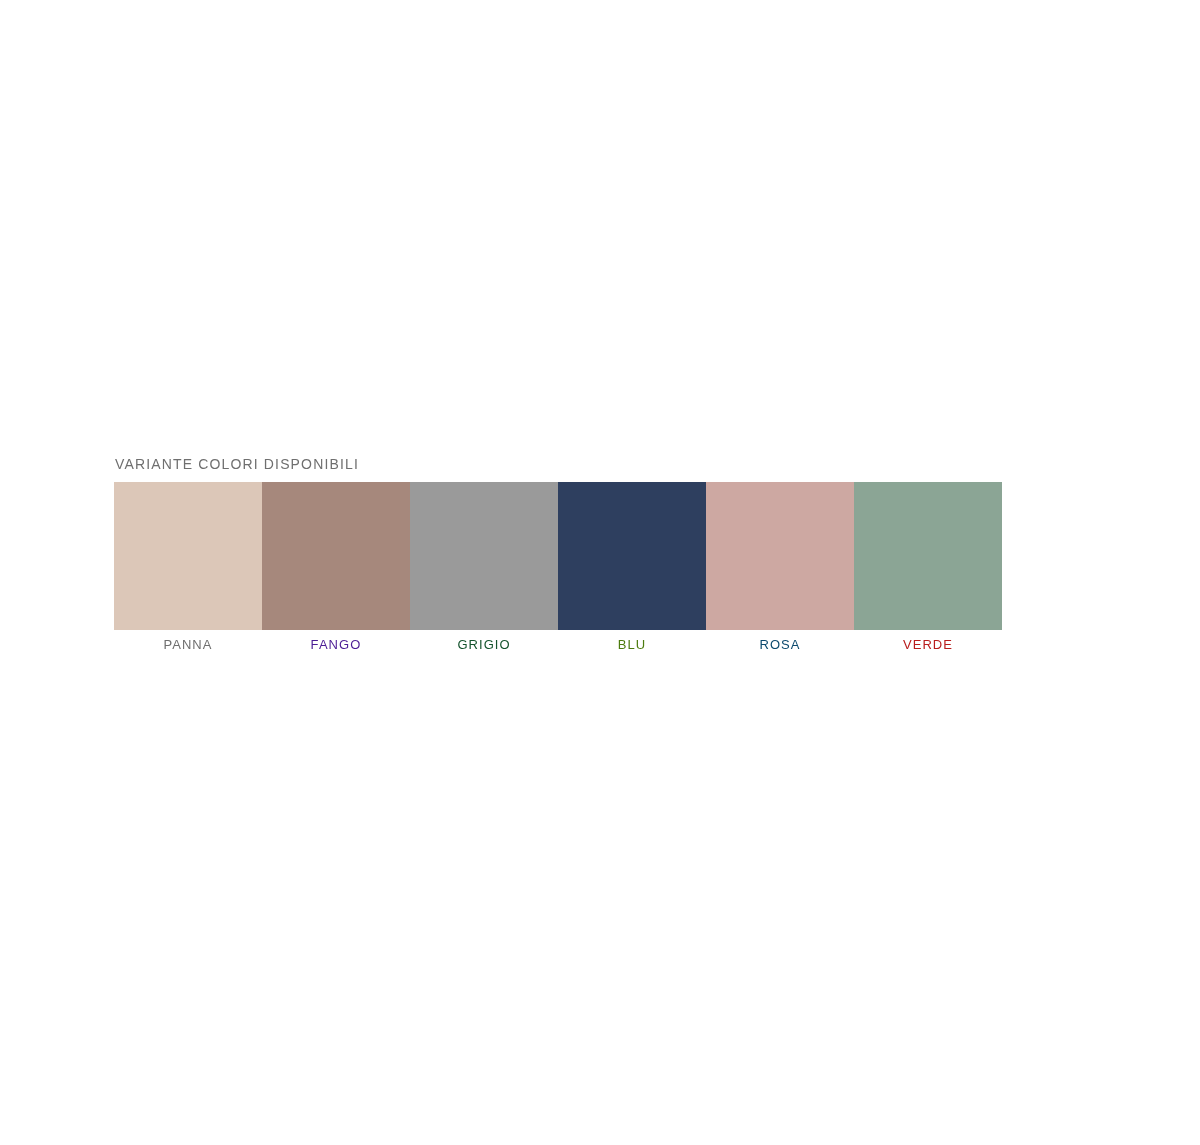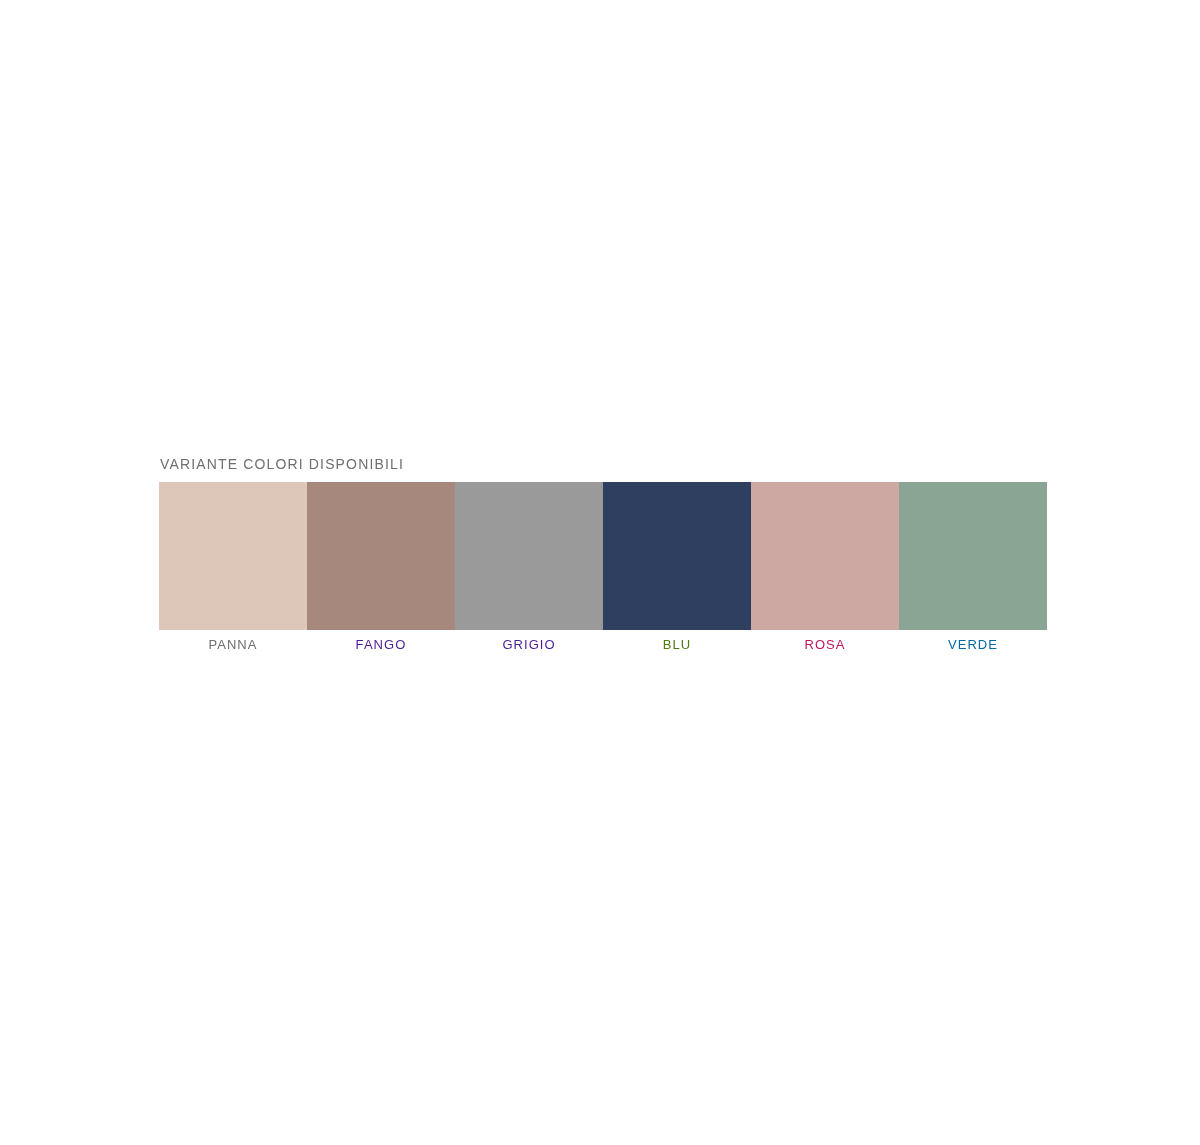--- a/index.html
+++ b/index.html
@@ -15,21 +15,20 @@
     font-family: "Liberation Sans", sans-serif;
     -webkit-font-smoothing: antialiased;
   }
 
   
   #color-variants {
     position: absolute;
     left: 114px;
     top: 455px;
     width: 833px;
-    margin-left: 45px;
   }
 
   #variants-heading {
     font-size: 14px;
     line-height: 18px;
     color: #6f6f6f;
     letter-spacing: 1.15px;
     white-space: nowrap;
     margin: 0 0 9px 1px;
     font-weight: 400;
@@ -80,32 +79,32 @@
       <span class="swatch-label" style="color: rgb(111, 111, 111);">PANNA</span>
     </div>
 
     <div class="swatch-item">
       <span class="swatch-chip" style="background-color: rgb(166, 136, 124);"></span>
       <span class="swatch-label" style="color: #4c1d95;">FANGO</span>
     </div>
 
     <div class="swatch-item">
       <span class="swatch-chip" style="background-color: rgb(154, 154, 154);"></span>
-      <span class="swatch-label" style="color: #4c1d95;">GRIGIO</span>
+      <span class="swatch-label" style="color: #14532d;">GRIGIO</span>
     </div>
 
     <div class="swatch-item">
       <span class="swatch-chip" style="background-color: rgb(46, 63, 95);"></span>
       <span class="swatch-label" style="color: #4d7c0f;">BLU</span>
     </div>
 
     <div class="swatch-item">
       <span class="swatch-chip" style="background-color: rgb(205, 168, 162);"></span>
-      <span class="swatch-label" style="color: #be185d;">ROSA</span>
+      <span class="swatch-label" style="color: #0c4a6e;">ROSA</span>
     </div>
 
     <div class="swatch-item">
       <span class="swatch-chip" style="background-color: rgb(139, 165, 149);"></span>
-      <span class="swatch-label" style="color: #0369a1;">VERDE</span>
+      <span class="swatch-label" style="color: #b91c1c;">VERDE</span>
     </div>
 
   </div>
 </section>
 
 </body></html>

